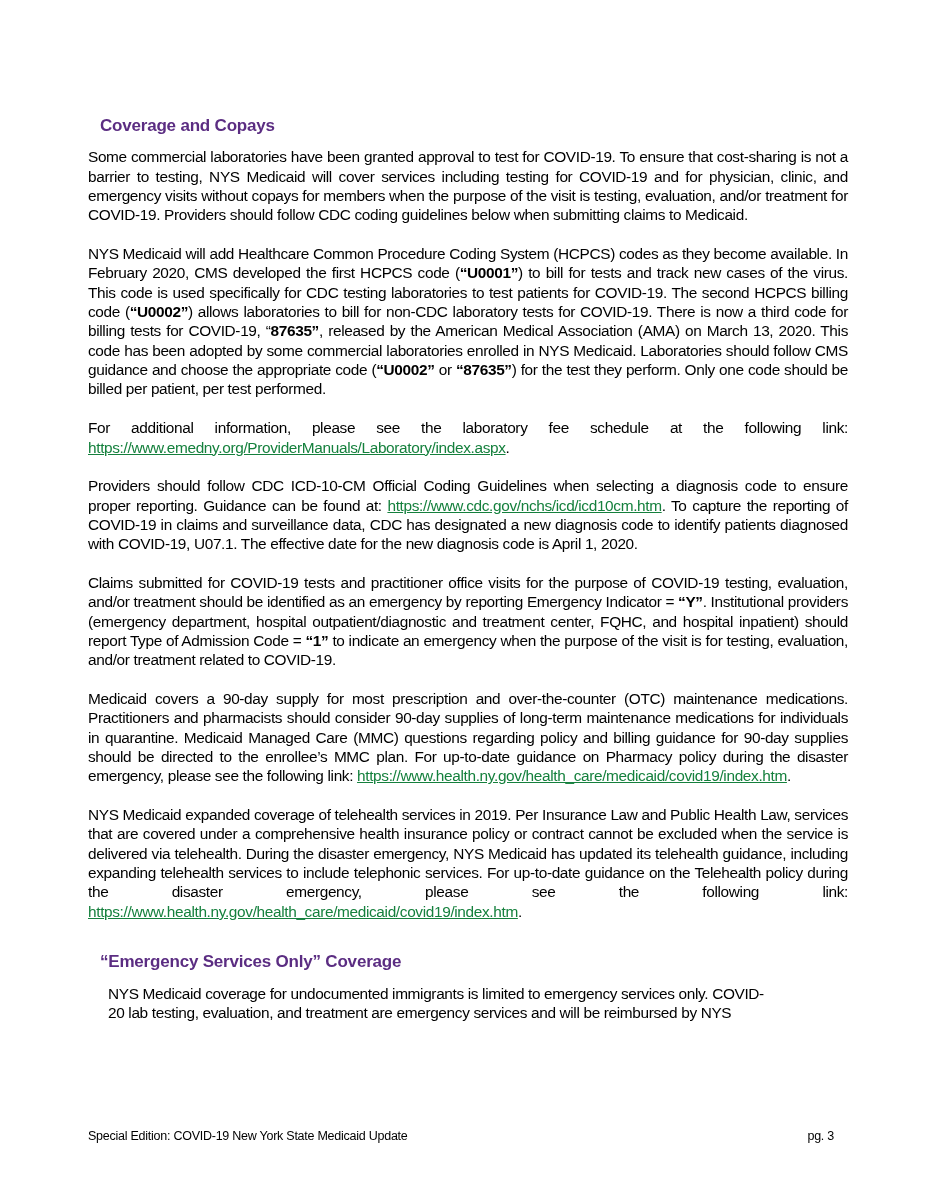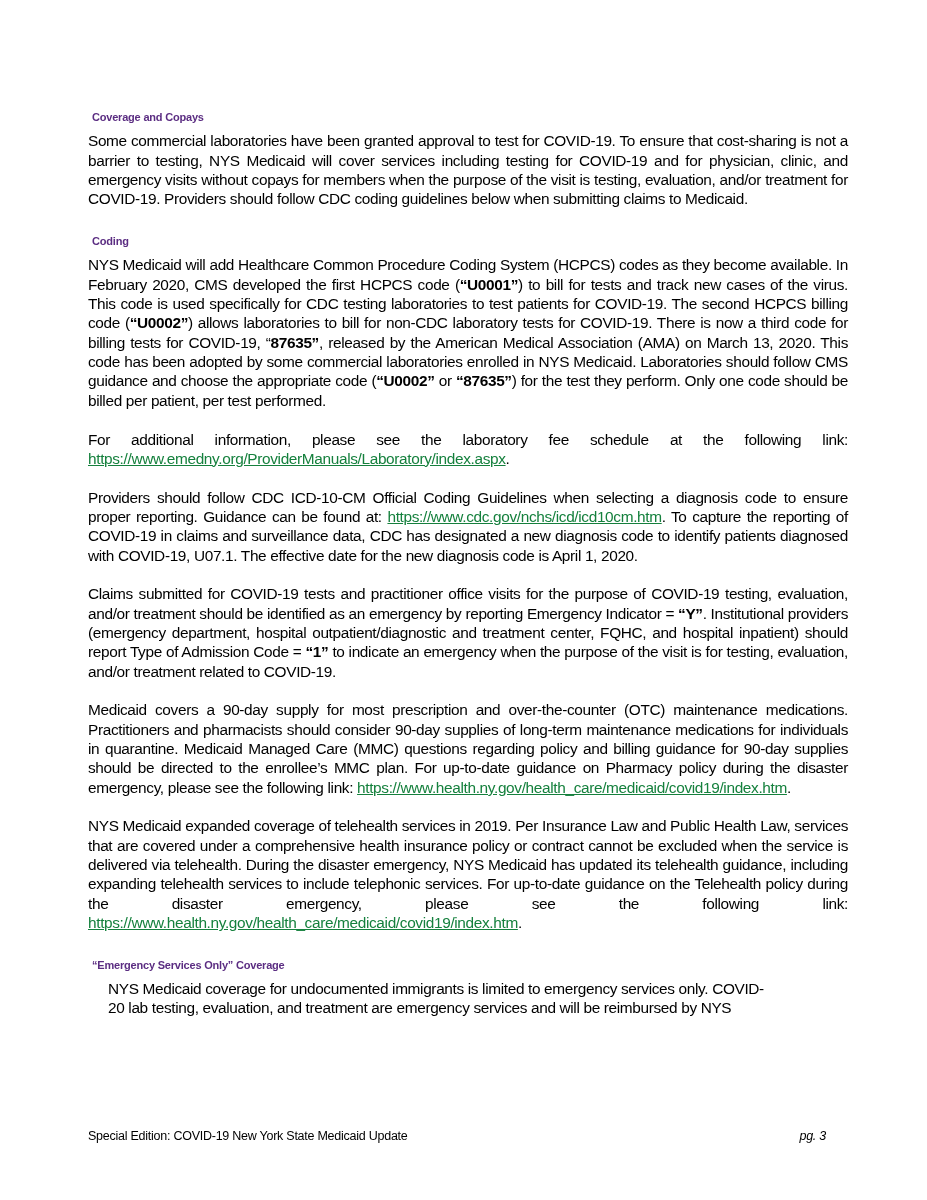--- a/index.html
+++ b/index.html
@@ -1,42 +1,41 @@
 <!DOCTYPE html>
 <html><head>
 <meta charset="utf-8">
 <style>
   html, body { margin: 0; padding: 0; background: #ffffff; }
   body { width: 927px; height: 1200px; position: relative; overflow: hidden;
          font-family: "Liberation Sans", sans-serif; color: #000; }
   .page { position: absolute; left: 88px; top: 104px; width: 760px; }
   .content { font-size: 15.4px; line-height: 19.35px; letter-spacing: -0.35px; word-spacing: 0px; }
-  h2 { margin: 4px; font-size: 11px; line-height: 19.35px; font-weight: bold; color: #5b2d82; letter-spacing: -0.2px; }
+  h2 { margin: 12px; font-size: 17px; line-height: 19.35px; font-weight: bold; color: #5b2d82; letter-spacing: -0.2px; }
   p { margin: 0; text-align: justify; }
   .gap { height: 19.35px; }
   a { color: #15803d; text-decoration: underline; }
   b { font-weight: bold; }
   .footer { position: absolute; left: 88px; top: 1129px; width: 760px; font-size: 12.5px;
             letter-spacing: -0.25px; display: flex; justify-content: space-between; }
-  .footer .pg { margin-right: 22px; font-style: italic; }
+  .footer .pg { margin-right: 14px; }
   .last { text-align: left; margin-left: 20px; }
 </style>
 </head>
 <body>
 
 <div class="page content">
 
   <section>
     <h2>Coverage and Copays</h2>
     <p>Some commercial laboratories have been granted approval to test for COVID-19. To ensure that cost-sharing is not a barrier to testing, NYS Medicaid will cover services including testing for COVID-19 and for physician, clinic, and emergency visits without copays for members when the purpose of the visit is testing, evaluation, and/or treatment for COVID-19. Providers should follow CDC coding guidelines below when submitting claims to Medicaid.</p>
   </section>
   <div class="gap"></div>
 
   <section>
-    <h2>Coding</h2>
     <p><span>NYS Medicaid will add Healthcare Common Procedure Coding System (HCPCS) codes as they become available. In February 2020, CMS developed the first HCPCS code (</span><b>“U0001”</b><span>) to bill for tests and track new cases of the virus. This code is used specifically for CDC testing laboratories to test patients for COVID-19. The second HCPCS billing code (</span><b>“U0002”</b><span>) allows laboratories to bill for non-CDC laboratory tests for COVID-19. There is now a third code for billing tests for COVID-19, “</span><b>87635”</b><span>, released by the American Medical Association (AMA) on March 13, 2020. This code has been adopted by some commercial laboratories enrolled in NYS Medicaid. Laboratories should follow CMS guidance and choose the appropriate code (</span><b>“U0002”</b><span> or </span><b>“87635”</b><span>) for the test they perform. Only one code should be billed per patient, per test performed.</span></p>
     <div class="gap"></div>
     <p><span>For additional information, please see the laboratory fee schedule at the following link: </span><a>https://www.emedny.org/ProviderManuals/Laboratory/index.aspx</a><span>.</span></p>
     <div class="gap"></div>
     <p><span>Providers should follow CDC ICD-10-CM Official Coding Guidelines when selecting a diagnosis code to ensure proper reporting. Guidance can be found at: </span><a>https://www.cdc.gov/nchs/icd/icd10cm.htm</a><span>. To capture the reporting of COVID-19 in claims and surveillance data, CDC has designated a new diagnosis code to identify patients diagnosed with COVID-19, U07.1.  The effective date for the new diagnosis code is April 1, 2020.</span></p>
     <div class="gap"></div>
     <p><span>Claims submitted for COVID-19 tests and practitioner office visits for the purpose of COVID-19 testing, evaluation, and/or treatment should be identified as an emergency by reporting Emergency Indicator = </span><b>“Y”</b><span>. Institutional providers (emergency department, hospital outpatient/diagnostic and treatment center, FQHC, and hospital inpatient) should report Type of Admission Code = </span><b>“1”</b><span> to indicate an emergency when the purpose of the visit is for testing, evaluation, and/or treatment related to COVID-19.</span></p>
   </section>
   <div class="gap"></div>
 

